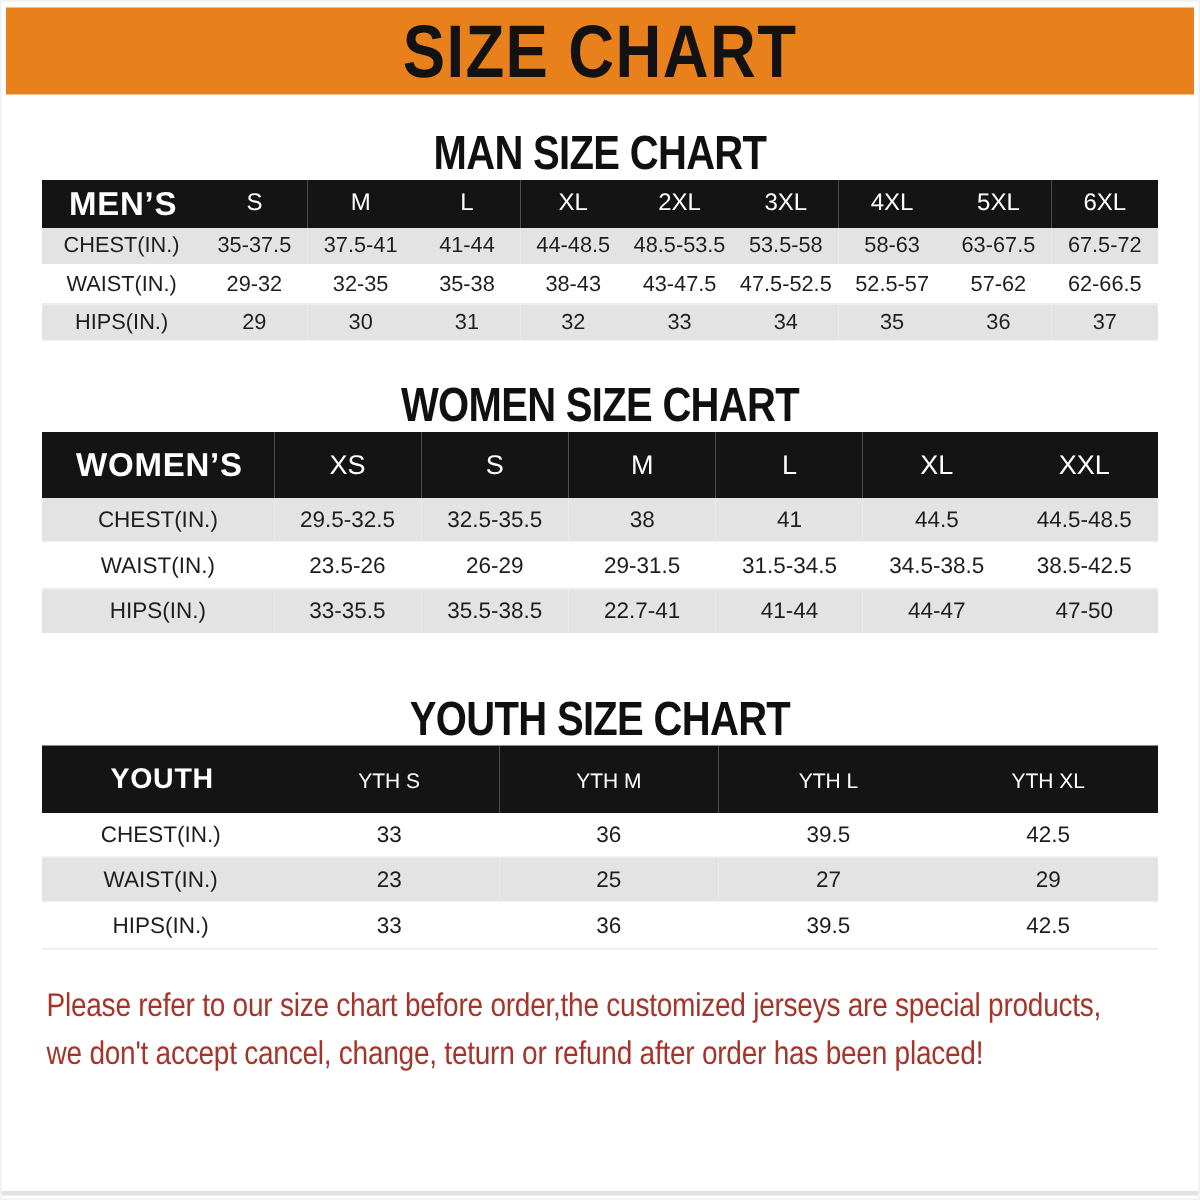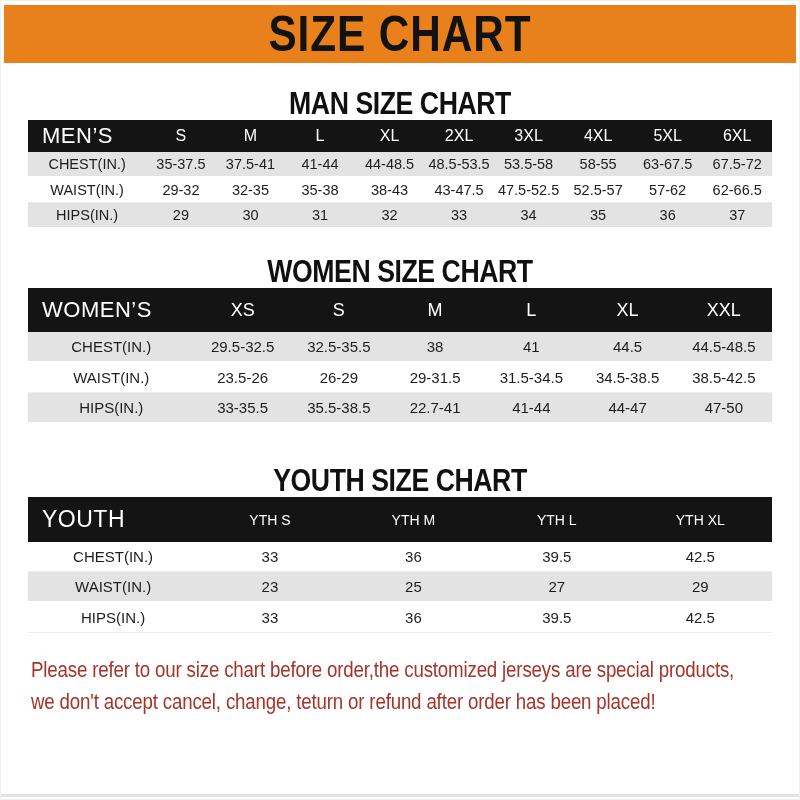--- a/index.html
+++ b/index.html
@@ -51,23 +51,23 @@
   .t-women{margin-top:22px;}
   .t-youth{margin-top:20px;}
   table.size-table th{
     background:#141414;
     color:#fff;
     font-weight:normal;
     text-align:center;
     padding:0;
   }
   table.size-table th.label-col{
-    font-weight:normal;
-    text-align:left;
-    padding-left:14px;
+    font-weight:bold;
+    text-align:center;
+    padding-left:2px;
     letter-spacing:0.5px;
   }
   table.size-table td{
     text-align:center;
     color:#1d1d1d;
     padding:0;
     border-bottom:2px solid #fff;
   }
   table.size-table td.row-label{
     font-weight:normal;
@@ -77,21 +77,21 @@
   
   .t-men th{height:32px;font-size:16px;}
   .t-men th.label-col{font-size:22px;width:14%;}
   .t-men td{height:24px;font-size:14.5px;}
   
   .t-women th{height:44px;font-size:18px;margin-top:37px;}
   .t-women th.label-col{font-size:22px;width:20.5%;}
   .t-women td{height:29px;font-size:15px;}
   
   .t-youth th{height:45px;font-size:14px;}
-  .t-youth th.label-col{font-size:23px;width:21%;letter-spacing:1.5px;}
+  .t-youth th.label-col{font-size:19px;width:21%;letter-spacing:1.5px;}
   .t-youth td{height:29px;font-size:15px;}
   
   .disclaimer{
     margin:22px 0 0 30px;
     color:#A5342A;
     font-size:21.5px;
     line-height:31px;
     letter-spacing:-0.2px;
     transform:scale(0.87,1.02);
     transform-origin:left top;
@@ -131,21 +131,21 @@
       </thead>
       <tbody>
         <tr class="shade-gray">
           <td class="row-label">CHEST(IN.)</td>
           <td>35-37.5</td>
           <td>37.5-41</td>
           <td>41-44</td>
           <td>44-48.5</td>
           <td>48.5-53.5</td>
           <td>53.5-58</td>
-          <td>58-55</td>
+          <td>58-63</td>
           <td>63-67.5</td>
           <td>67.5-72</td>
         </tr>
         <tr class="shade-white">
           <td class="row-label">WAIST(IN.)</td>
           <td>29-32</td>
           <td>32-35</td>
           <td>35-38</td>
           <td>38-43</td>
           <td>43-47.5</td>

